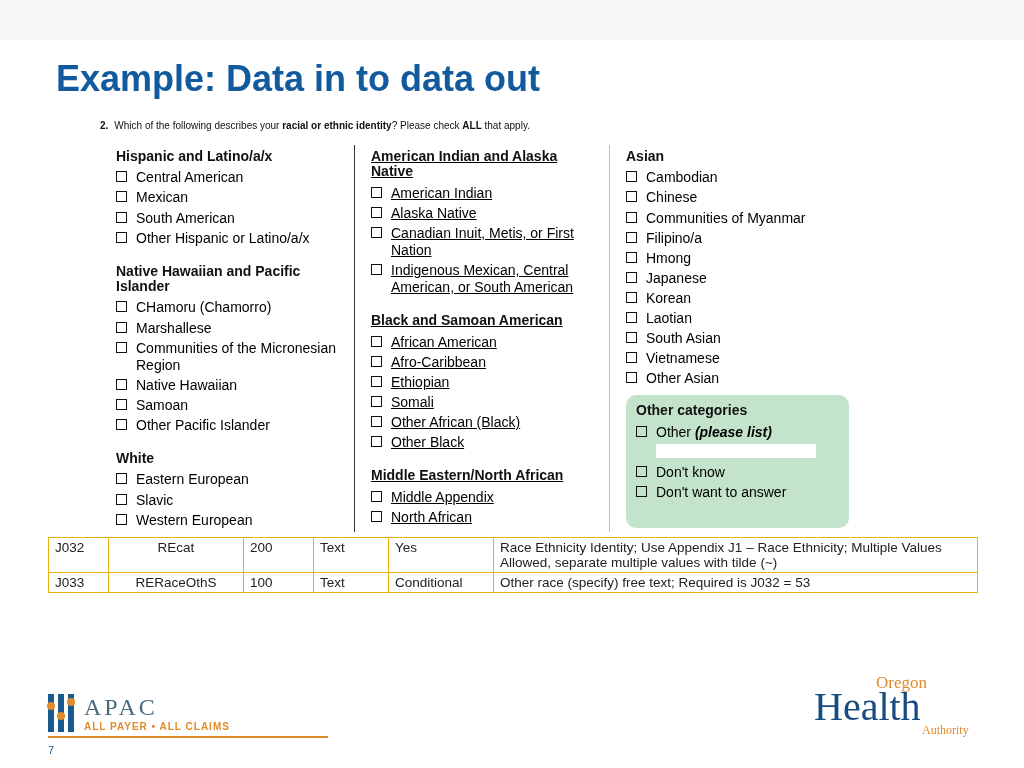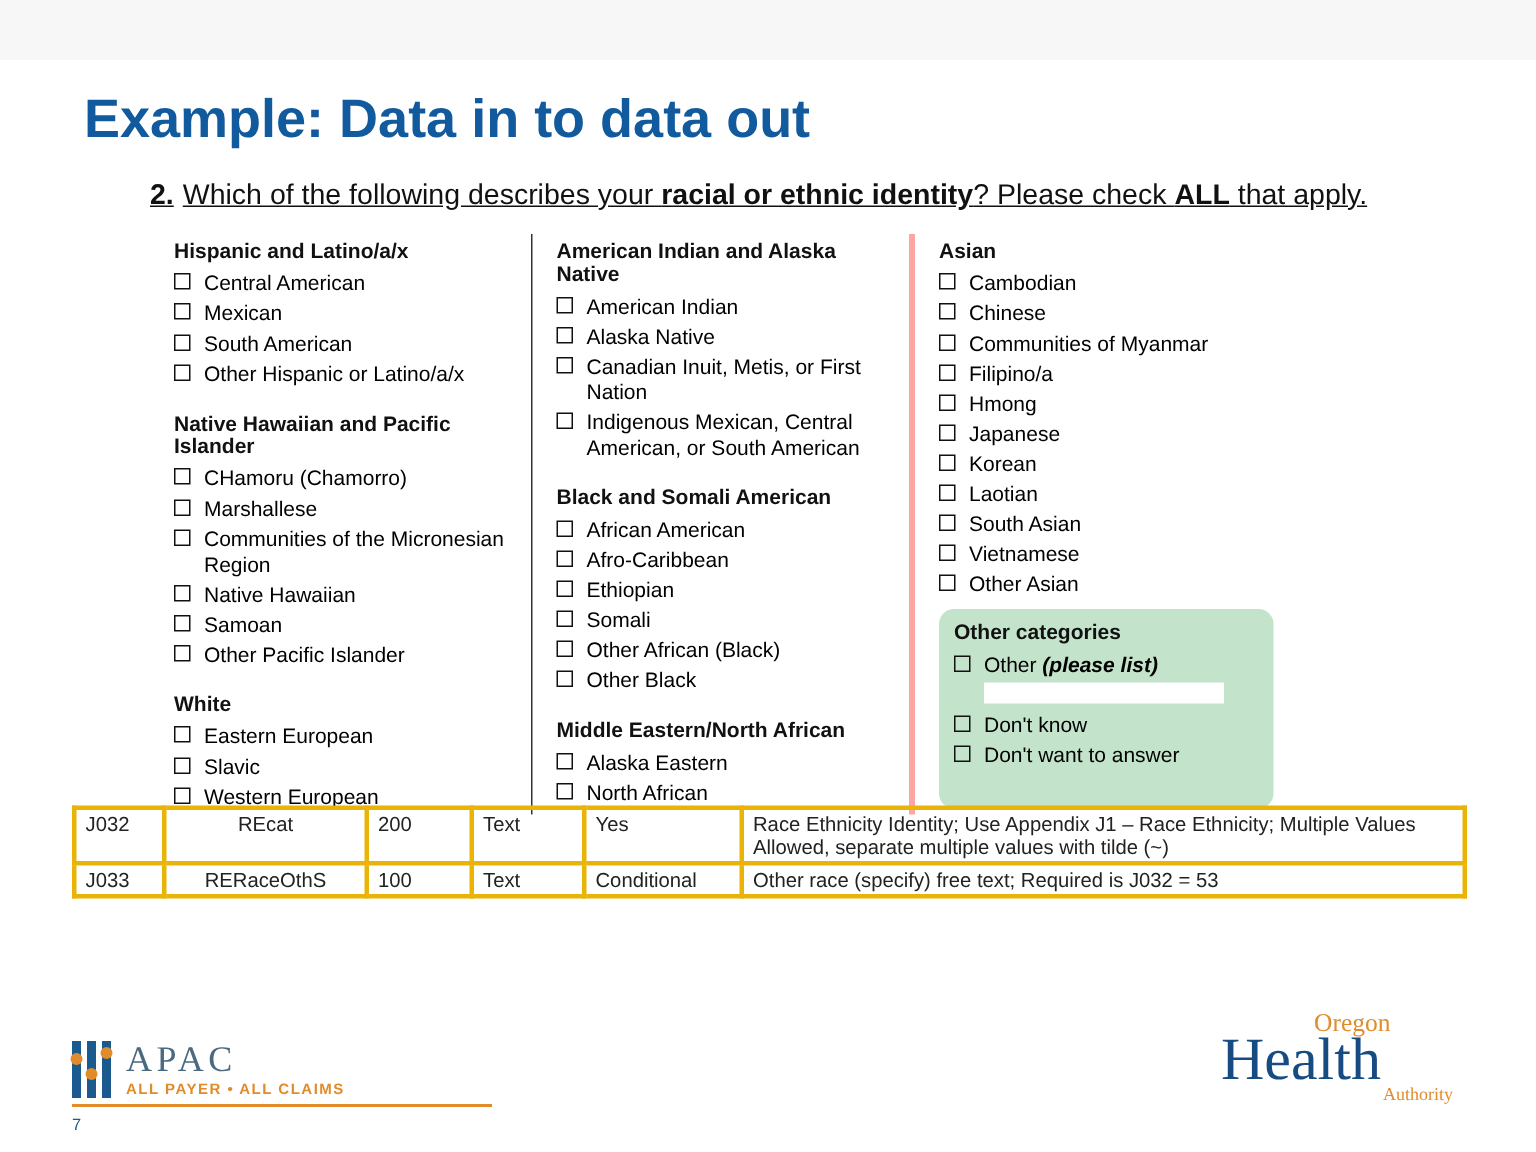--- a/index.html
+++ b/index.html
@@ -1,39 +1,39 @@
 <!DOCTYPE html>
 <html><head>
 <meta charset="utf-8">
 <style>
   * { box-sizing: border-box; margin: 0; padding: 0; }
   html, body { width: 1024px; height: 768px; font-family: Arial, Helvetica, sans-serif; background: #f2f2f2; }
   .slide { width: 1024px; height: 768px; background: #fff; position: relative; }
   .topband { height: 40px; background: #f7f7f7; }
   .title { font-size: 36px; font-weight: bold; color: #125a9e; padding: 18px 0 0 56px; font-family: "Helvetica Neue", Arial, sans-serif; }
   .content { position: absolute; top: 120px; left: 100px; width: 820px; }
-  .qline { font-size: 19px; color: #111; margin-bottom: 14px; text-decoration: underline; }
+  .qline { font-size: 10px; color: #111; margin-bottom: 14px; }
   .qline .qnum { font-weight: bold; margin-right: 6px; }
   .qline .qbold { font-weight: bold; }
   .cols { display: flex; gap: 0; position: relative; }
   .col { padding: 0 16px; }
   .col1 { width: 255px; border-right: 1px solid #333; }
-  .col2 { width: 255px; border-right: 4px solid #fca5a5; }
+  .col2 { width: 255px; border-right: 1px solid #fca5a5; text-decoration: underline; }
   .col3 { width: 255px; }
   .group-h { font-weight: bold; font-size: 14px; color: #111; margin: 4px 0 5px; line-height: 1.1; }
   .opt { display: flex; align-items: flex-start; font-size: 14px; line-height: 1.22; margin-bottom: 3px; }
   .opt .box { width: 11px; height: 11px; border: 1.3px solid #111; flex: 0 0 11px; margin-top: 2px; margin-right: 9px; }
   .opt .lbl { flex: 1; }
   .opt .lbl i { font-style: italic; font-weight: bold; }
   .group-gap { height: 10px; }
   .other-box { background: #c3e3cb; border-radius: 10px; padding: 8px 12px 24px 10px; margin-top: 8px; }
   .other-box .group-h { margin-top: 0; }
   .writein { height: 14px; background: #fff; margin: 3px 0 6px 20px; width: 160px; }
   .spec-table { position: absolute; top: 537px; left: 48px; width: 930px; border-collapse: collapse; font-size: 13.5px; font-family: Arial, sans-serif; color: #222; }
-  .spec-table td { border: 3px solid #eab308; padding: 2px 6px; vertical-align: top; }
+  .spec-table td { border: 1px solid #eab308; padding: 2px 6px; vertical-align: top; }
   .spec-table .c1 { width: 60px; }
   .spec-table .c2 { width: 135px; text-align: center; }
   .spec-table .c3 { width: 70px; }
   .spec-table .c4 { width: 75px; }
   .spec-table .c5 { width: 105px; }
   .footer-area { position: absolute; left: 48px; bottom: 30px; width: 930px; }
   .apac-logo { display: flex; align-items: center; gap: 10px; }
   .bars { display: flex; gap: 4px; }
   .bar { width: 6px; height: 38px; background: #1a5a8f; position: relative; }
   .bar .dot { position: absolute; width: 8px; height: 8px; background: #e18b2b; border-radius: 50%; left: -1px; }
@@ -133,21 +133,21 @@
           </div>
         <div class="opt">
             <span class="box"></span>
             <span class="lbl">Canadian Inuit, Metis, or First Nation</span>
           </div>
         <div class="opt">
             <span class="box"></span>
             <span class="lbl">Indigenous Mexican, Central American, or South American</span>
           </div>
         <div class="group-gap"></div>
-        <div class="group-h">Black and Somali American</div>
+        <div class="group-h">Black and Samoan American</div>
         <div class="opt">
             <span class="box"></span>
             <span class="lbl">African American</span>
           </div>
         <div class="opt">
             <span class="box"></span>
             <span class="lbl">Afro-Caribbean</span>
           </div>
         <div class="opt">
             <span class="box"></span>
@@ -162,21 +162,21 @@
             <span class="lbl">Other African (Black)</span>
           </div>
         <div class="opt">
             <span class="box"></span>
             <span class="lbl">Other Black</span>
           </div>
         <div class="group-gap"></div>
         <div class="group-h">Middle Eastern/North African</div>
         <div class="opt">
             <span class="box"></span>
-            <span class="lbl">Alaska Eastern</span>
+            <span class="lbl">Middle Appendix</span>
           </div>
         <div class="opt">
             <span class="box"></span>
             <span class="lbl">North African</span>
           </div>
       </div>
 
       <div class="col col3">
         <div class="group-h">Asian</div>
         <div class="opt">

